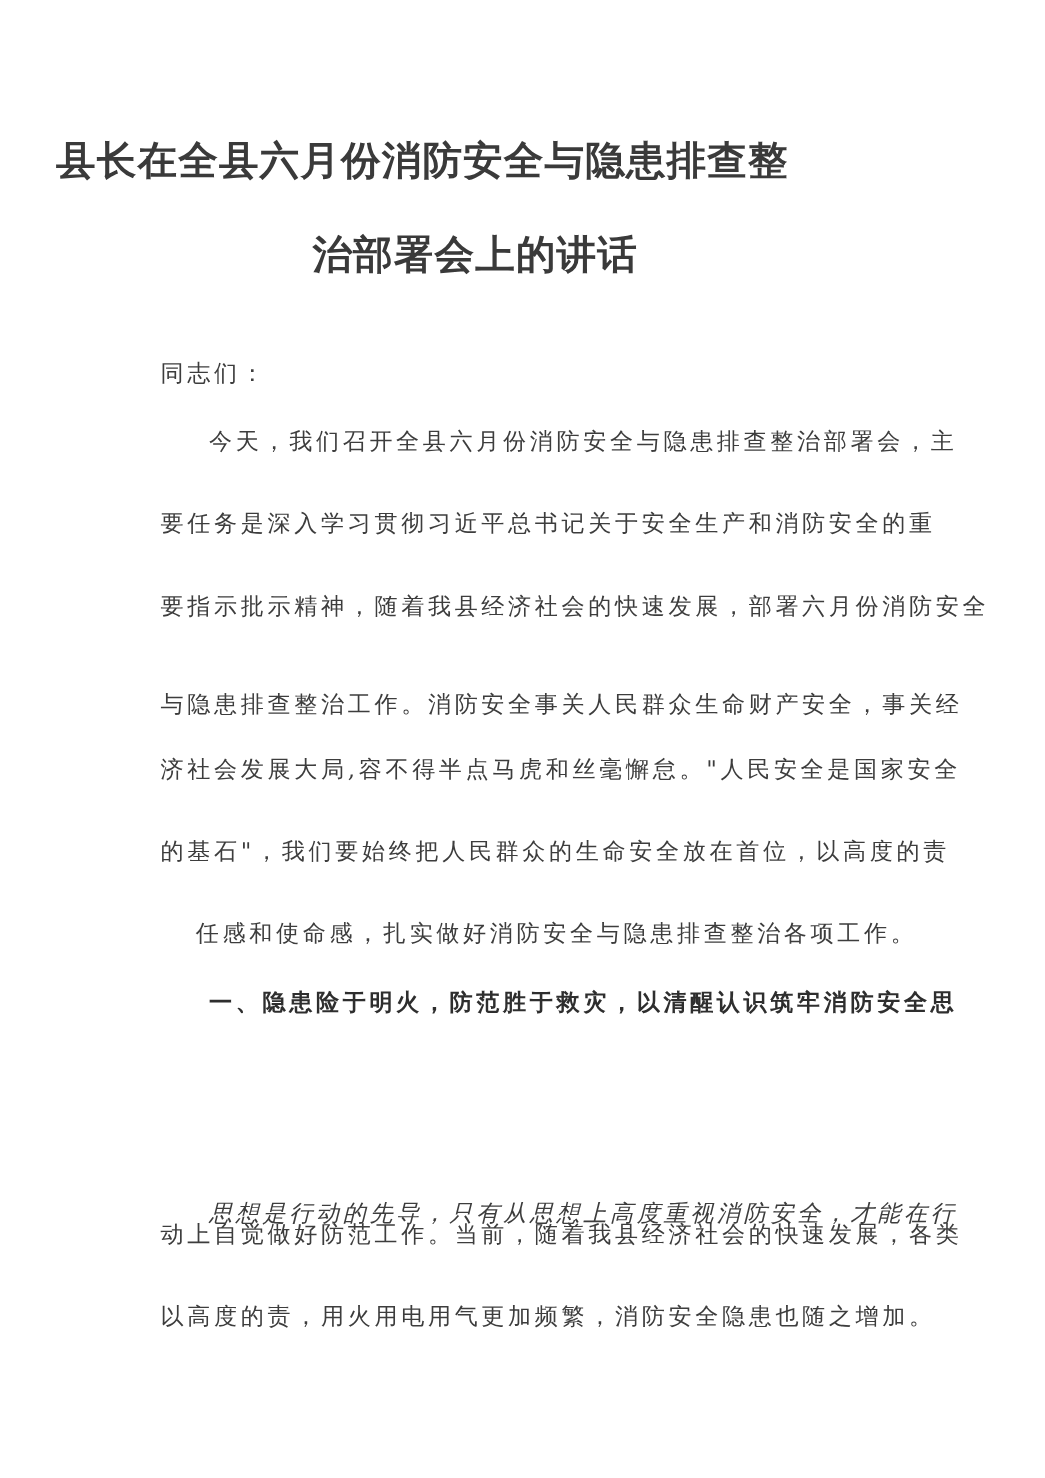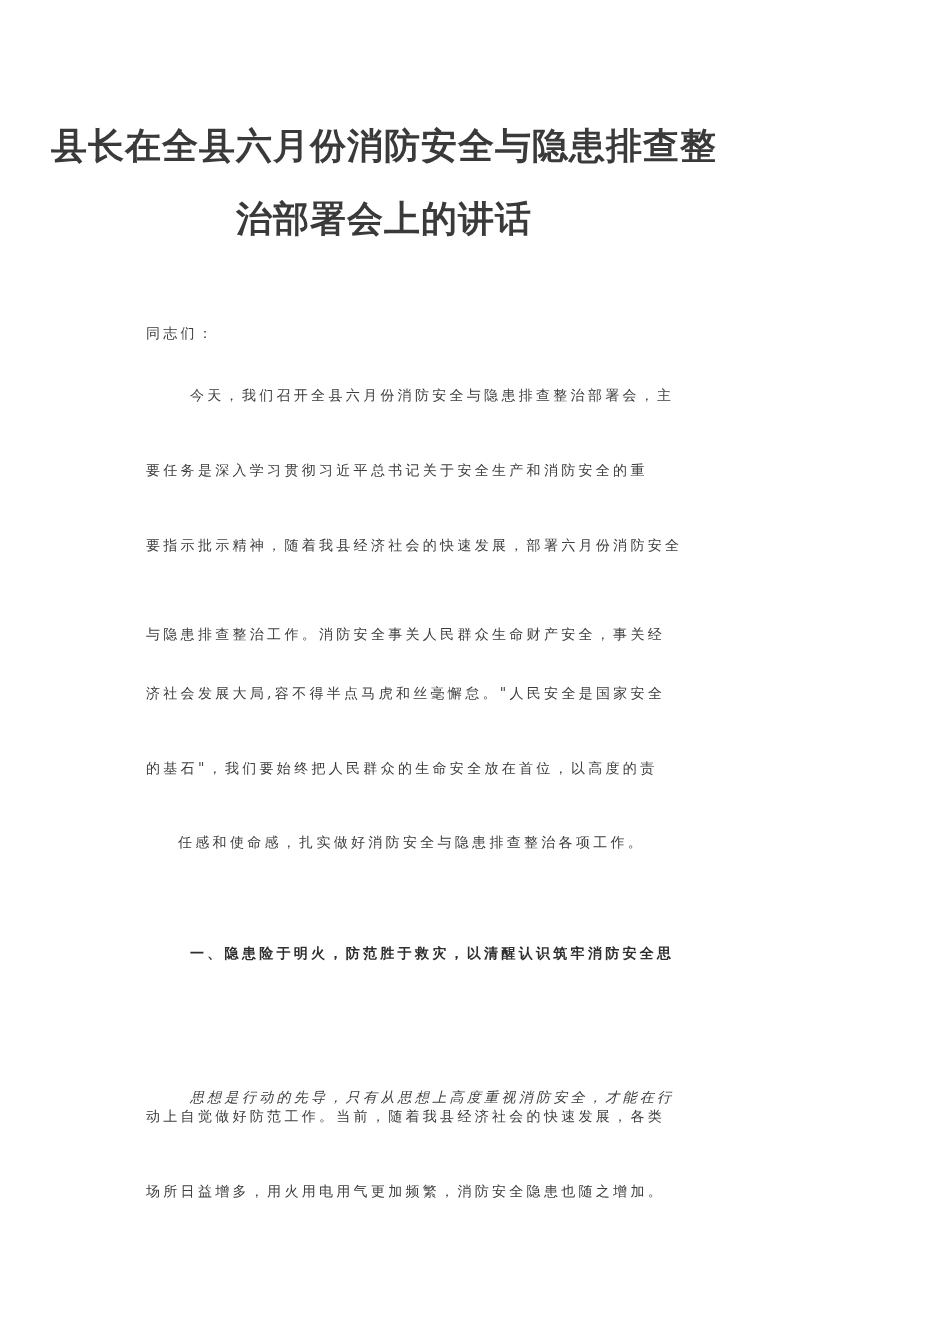--- a/index.html
+++ b/index.html
@@ -1,42 +1,42 @@
 <!DOCTYPE html>
 <html><head>
   <meta charset="utf-8">
   <style>
     html, body { margin: 0; padding: 0; background: #ffffff; }
     body { width: 950px; height: 1344px; position: relative; overflow: hidden;
            font-family: "DejaVu Serif", "Liberation Serif", serif; color: #333333; }
     .page { position: absolute; left: 0; top: 0; width: 950px; height: 1344px; background: #ffffff; }
     .title-line { position: absolute; left: 0; width: 768px; text-align: center;
                   font-size: 36px; font-weight: bold; color: #3a3a3a; letter-spacing: 1px; white-space: nowrap; }
-    .line { position: absolute; left: 146px; width: 660px; font-size: 14px; color: #3d3d3d;
+    .line { position: absolute; left: 146px; width: 660px; font-size: 21px; color: #3d3d3d;
             white-space: nowrap; letter-spacing: 3.3px; text-align: justify; }
     .indent { left: 190px; width: 616px; }
-    .heading { font-weight: bold; color: #2e2e2e; margin-top: 48px; }
+    .heading { font-weight: bold; color: #2e2e2e; }
   </style>
 </head>
 <body>
 
 <div class="page">
 
   <div class="title-line" style="top:122px;">县长在全县六月份消防安全与隐患排查整</div>
-  <div class="title-line" style="top:195px;">治部署会上的讲话</div>
+  <div class="title-line" style="top:208px;padding-left:48px;">治部署会上的讲话</div>
 
   <div class="line" style="top:325px;">同志们：</div>
 
   <div class="line" style="top:462px;">要任务是深入学习贯彻习近平总书记关于安全生产和消防安全的重</div>
   <div class="line indent" style="top:387px;">今天，我们召开全县六月份消防安全与隐患排查整治部署会，主</div>
   <div class="line" style="top:537px;">要指示批示精神，随着我县经济社会的快速发展，部署六月份消防安全</div>
   <div class="line" style="top:610px;margin-top:16px;">与隐患排查整治工作。消防安全事关人民群众生命财产安全，事关经</div>
   <div class="line" style="top:685px;">济社会发展大局,容不得半点马虎和丝毫懈怠。"人民安全是国家安全</div>
   <div class="line" style="top:760px;">的基石"，我们要始终把人民群众的生命安全放在首位，以高度的责</div>
   <div class="line" style="top:834px;margin-left:32px;">任感和使命感，扎实做好消防安全与隐患排查整治各项工作。</div>
 
   <div class="line indent heading" style="top:897px;">一、隐患险于明火，防范胜于救灾，以清醒认识筑牢消防安全思</div>
 
   <div class="line indent" style="top:1089px;font-style:italic;">思想是行动的先导，只有从思想上高度重视消防安全，才能在行</div>
   <div class="line" style="top:1108px;">动上自觉做好防范工作。当前，随着我县经济社会的快速发展，各类</div>
-  <div class="line" style="top:1183px;">场所日益增多，用火用电用气更加频繁，消防安全隐患也随之增加。</div>
+  <div class="line" style="top:1183px;">以高度的责，用火用电用气更加频繁，消防安全隐患也随之增加。</div>
 
 </div>
 
 </body></html>

